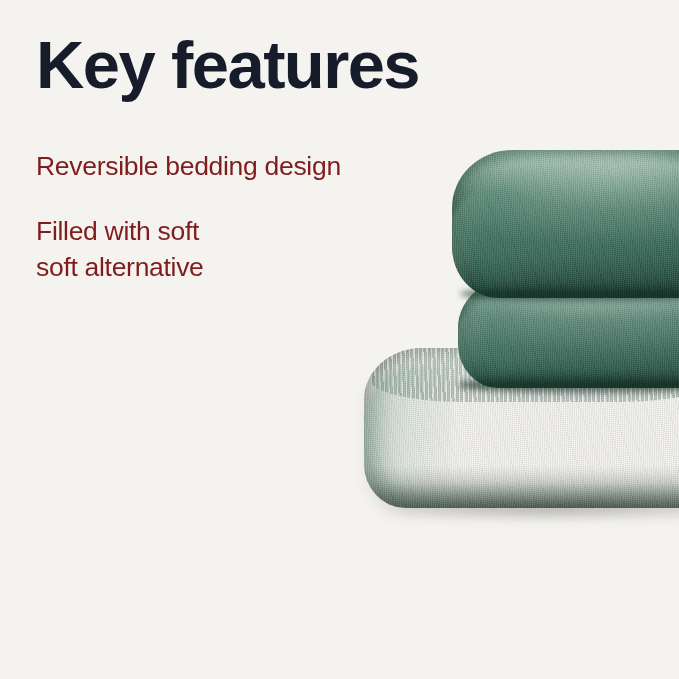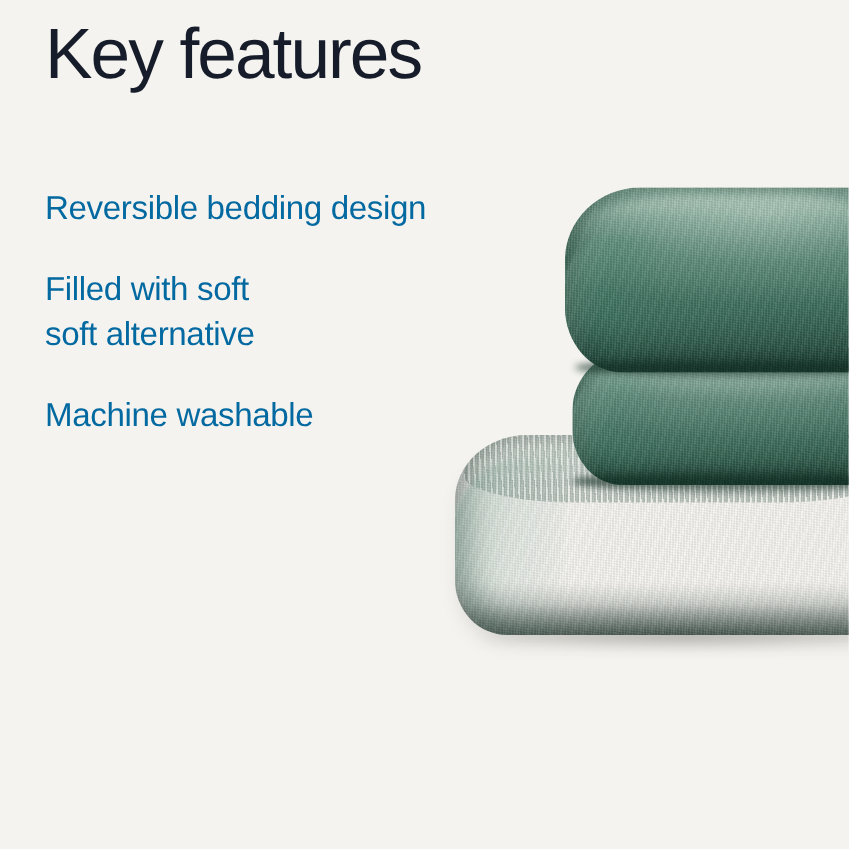--- a/index.html
+++ b/index.html
@@ -27,40 +27,40 @@
     position: absolute;
     left: 36px;
     top: 0;
     width: 400px;
     z-index: 5;
   }
 
   .heading {
     position: absolute;
     left: 0;
-    top: 14px;
-    font-size: 57px;
-    font-weight: normal;
+    top: 30px;
+    font-size: 67px;
+    font-weight: bold;
     letter-spacing: -1.6px;
     color: #171C2B;
     line-height: 1.05;
     white-space: nowrap;
   }
 
   .feature-list {
     position: absolute;
     left: 0;
     top: 148px;
     width: 400px;
   }
 
   .feature-item {
     font-size: 26.5px;
     font-weight: normal;
-    color: #0369a1;
+    color: #7f1d1d;
     line-height: 1.36;
     letter-spacing: -0.3px;
     margin-bottom: 29px;
   }
   .feature-item .line {
     display: block;
     white-space: nowrap;
   }
 
   
@@ -319,23 +319,20 @@
       <div class="feature-item">
         <span class="line">Reversible bedding design</span>
       </div>
 
 
       <div class="feature-item">
         <span class="line">Filled with soft</span>
         <span class="line">soft alternative</span>
       </div>
 
-      <div class="feature-item">
-        <span class="line">Machine washable</span>
-      </div>
 
     </div>
   </div>
 
   <div class="product-photo">
     <div class="blanket-stack">
 
       <div class="ground-shadow"></div>
 
       <div class="fabric blanket-bottom">

